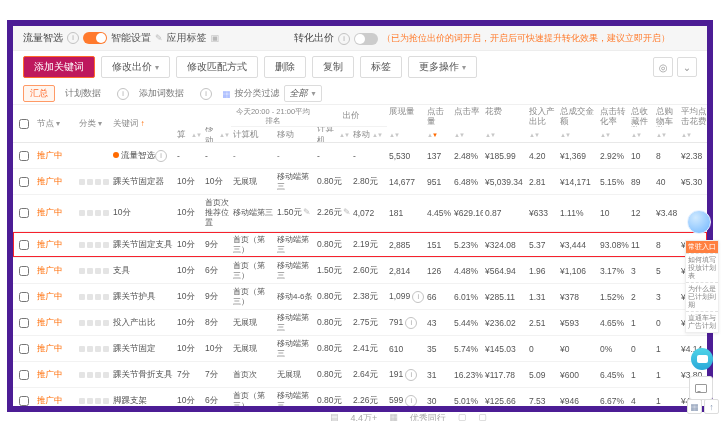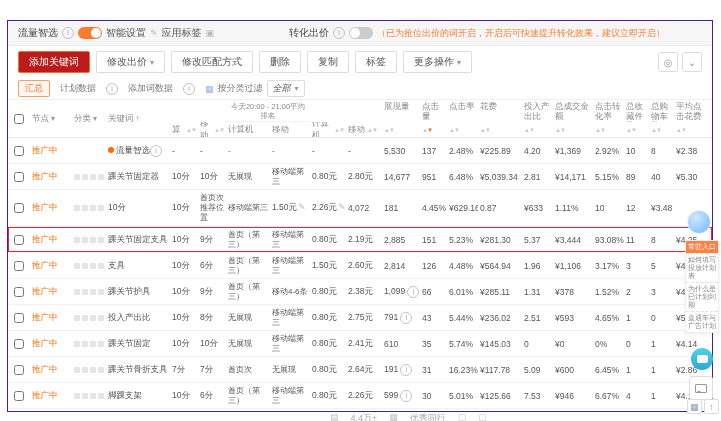--- a/index.html
+++ b/index.html
@@ -1,49 +1,49 @@
 <!DOCTYPE html>
 <html><head>
 <meta charset="utf-8">
 <style>
   html,body{margin:0;padding:0;background:#fff;}
   .page{position:relative;width:721px;height:421px;background:#fff;overflow:hidden;
         font-family:"Liberation Sans","DejaVu Sans",sans-serif;color:#333;}
-  .panel{position:absolute;left:7px;top:20px;width:706px;height:392px;border:1px solid #4c1d95;
+  .panel{position:absolute;left:7px;top:20px;width:706px;height:392px;border:6px solid #4c1d95;
          background:#fff;box-sizing:border-box;overflow:hidden;}
   
   .strip1{height:24px;background:#f6f6f6;display:flex;align-items:center;gap:5px;padding:0 10px;
           font-size:10px;color:#444;border-bottom:1px solid #ededed;white-space:nowrap;overflow:hidden;}
   .cluster{display:flex;align-items:center;gap:4px;}
-  .conv{margin-left:70px;}
+  .conv{margin-left:70px;align-items:flex-end;}
   .info-i{display:inline-block;width:10px;height:10px;border:1px solid #c3c3c3;border-radius:50%;
           color:#a5a5a5;font-size:7px;line-height:9px;text-align:center;font-style:normal;flex:none;}
   .tgl{position:relative;display:inline-block;width:24px;height:12px;border-radius:7px;background:#ccc;flex:none;}
   .tgl.on{background:#ff7a2e;}
   .tgl .knob{position:absolute;top:1px;width:10px;height:10px;border-radius:50%;background:#fff;}
   .tgl.on .knob{right:1px;} .tgl.off .knob{left:1px;}
   .pencil{color:#b9b9b9;font-size:9px;}
   .tag-ic{color:#b9b9b9;font-size:9px;}
   .tip{color:#ff7a2b;font-size:9px;overflow:hidden;text-overflow:ellipsis;}
   .s-link{color:#555;cursor:pointer;}
   
   .btnbar{height:32px;display:flex;align-items:center;gap:6px;padding:0 10px;background:#fff;}
   .btn{height:22px;padding:0 10px;border:1px solid #dcdcdc;border-radius:2px;background:#fff;
        font-size:10px;color:#555;display:inline-flex;align-items:center;gap:3px;cursor:pointer;
        font-family:inherit;}
-  .btn.primary{background:#b91c1c;border-color:#ff6a2b;color:#fff;}
+  .btn.primary{background:#be185d;border-color:#ff6a2b;color:#fff;}
   .caret{font-size:8px;color:#999;}
   .bar-right{margin-left:auto;display:flex;gap:4px;}
   .sq{width:20px;height:20px;border:1px solid #dcdcdc;border-radius:2px;background:#fff;color:#999;
       font-size:10px;display:flex;align-items:center;justify-content:center;cursor:pointer;padding:0;}
   
   .filterbar{height:21px;display:flex;align-items:center;gap:10px;padding:0 10px;font-size:9px;
              color:#777;border-bottom:1px solid #f0f0f0;}
   .f-tab{color:#ff6a2b;border:1px solid #ff9a66;background:#fff6f0;padding:1px 6px;border-radius:2px;cursor:pointer;}
-  .f-item{display:inline-flex;align-items:center;gap:10px;cursor:pointer;}
+  .f-item{display:inline-flex;align-items:center;gap:16px;cursor:pointer;}
   .f-cat{display:inline-flex;align-items:center;gap:4px;cursor:pointer;}
   .grid-ic{color:#9ab0ff;font-size:9px;}
   .sel{border:1px solid #dcdcdc;border-radius:2px;padding:1px 5px;color:#555;display:inline-flex;gap:4px;align-items:center;background:#fff;font-style:italic;}
   
   .gridrow{display:grid;grid-template-columns:22px 42px 34px 64px 28px 28px 44px 40px 36px 36px 38px 27px 31px 44px 31px 40px 31px 25px 25px 33px;}
   .thead{grid-template-rows:22px 15px;border-bottom:1px solid #e8e8e8;background:#fff;}
   .hc{padding:0 2px;color:#8a8a8a;font-size:8.5px;display:flex;align-items:center;gap:2px;overflow:hidden;}
   .grp{justify-content:center;border-bottom:1px solid #f2f2f2;}
   .rankh{display:block;font-size:7.5px;line-height:9px;text-align:center;padding-top:2px;white-space:normal;}
   .mh{display:block;white-space:normal;line-height:9.5px;padding-top:2px;font-size:8.5px;}
@@ -165,20 +165,21 @@
       </div>
       <div class="hc" style="grid-column:3;grid-row:1/3">
         <span>分类</span>
           <span class="caret">▾</span>
       </div>
       <div class="hc" style="grid-column:4;grid-row:1/3">
         <span>关键词</span>
           <span class="kw-up">↑</span>
       </div>
       <div class="hc grp rankh" style="grid-column:7/9;grid-row:1">今天20:00 - 21:00平均排名</div>
+      <div class="hc grp" style="grid-column:9/11;grid-row:1">出价</div>
       <div class="hc mh" style="grid-column:11;grid-row:1">展现量</div>
       <div class="hc mh" style="grid-column:12;grid-row:1">点击量</div>
       <div class="hc mh" style="grid-column:13;grid-row:1">点击率</div>
       <div class="hc mh" style="grid-column:14;grid-row:1">花费</div>
       <div class="hc mh" style="grid-column:15;grid-row:1">投入产出比</div>
       <div class="hc mh" style="grid-column:16;grid-row:1">总成交金额</div>
       <div class="hc mh" style="grid-column:17;grid-row:1">点击转化率</div>
       <div class="hc mh" style="grid-column:18;grid-row:1">总收藏件数</div>
       <div class="hc mh" style="grid-column:19;grid-row:1">总购物车数</div>
       <div class="hc mh" style="grid-column:20;grid-row:1">平均点击花费</div>
@@ -246,21 +247,21 @@
     </div>
     <div class="td">-</div>
     <div class="td">-</div>
     <div class="td wrap">-</div>
     <div class="td wrap">-</div>
     <div class="td"><span>-</span></div>
     <div class="td"><span>-</span></div>
     <div class="td"><span>5,530</span></div>
     <div class="td">137</div>
     <div class="td">2.48%</div>
-    <div class="td">¥225.89</div>
+    <div class="td">¥185.99</div>
     <div class="td">4.20</div>
     <div class="td">¥1,369</div>
     <div class="td">2.92%</div>
     <div class="td">10</div>
     <div class="td">8</div>
     <div class="td">¥2.38</div>
   </div>
         <div class="tr gridrow">
     <label class="td ck">
             <input type="checkbox" style="">
@@ -323,21 +324,21 @@
     </div>
     <div class="td">10分</div>
     <div class="td">9分</div>
     <div class="td wrap">首页（第三）</div>
     <div class="td wrap">移动端第三</div>
     <div class="td"><span>0.80元</span></div>
     <div class="td"><span>2.19元</span></div>
     <div class="td"><span>2,885</span></div>
     <div class="td">151</div>
     <div class="td">5.23%</div>
-    <div class="td">¥281.30</div>
+    <div class="td">¥324.08</div>
     <div class="td">5.37</div>
     <div class="td">¥3,444</div>
     <div class="td">93.08%</div>
     <div class="td">11</div>
     <div class="td">8</div>
     <div class="td">¥4.25</div>
   </div>
         <div class="tr gridrow">
     <label class="td ck">
             <input type="checkbox" style="">
@@ -464,21 +465,21 @@
     <div class="td"><span>2.64元</span></div>
     <div class="td"><span>191</span><span class="info-i im">i</span></div>
     <div class="td">31</div>
     <div class="td">16.23%</div>
     <div class="td">¥117.78</div>
     <div class="td">5.09</div>
     <div class="td">¥600</div>
     <div class="td">6.45%</div>
     <div class="td">1</div>
     <div class="td">1</div>
-    <div class="td">¥2.86</div>
+    <div class="td">¥3.80</div>
   </div>
         <div class="tr gridrow">
     <label class="td ck">
             <input type="checkbox" style="">
           </label>
     <div class="td status">推广中</div>
     <div class="td cat"><i></i><i></i><i></i><i></i></div>
     <div class="td kw">
       <span>脚踝支架</span>
       

